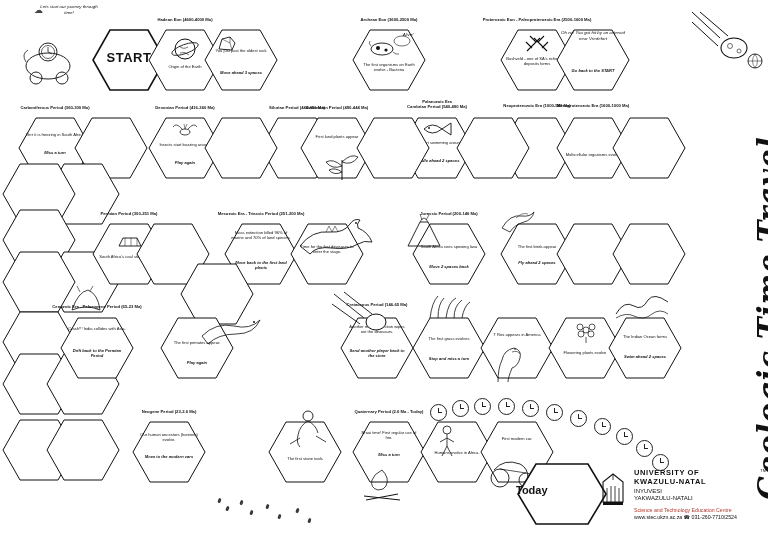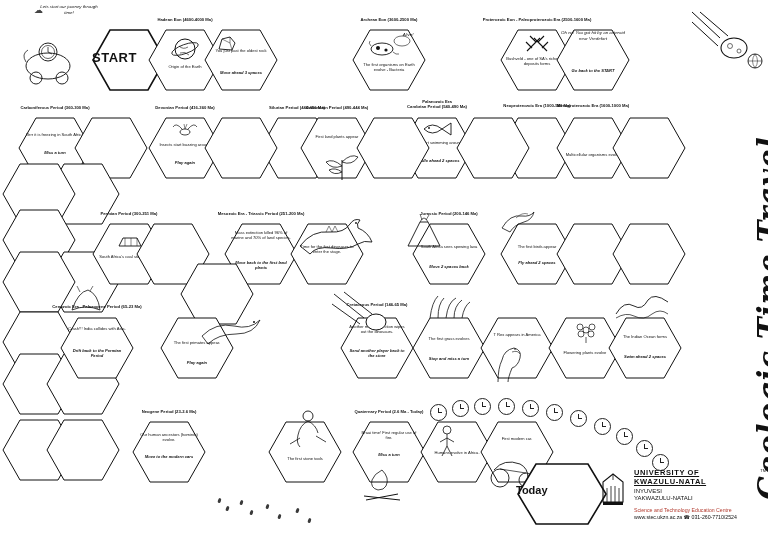--- a/index.html
+++ b/index.html
@@ -26,21 +26,21 @@
   }
   .hextext{
     position:absolute;
     left:6px;right:6px;
     top:26px;
     font-size:4.1px;
     line-height:1.3;
     text-align:center;
   }
   .start-label{
-    position:absolute;width:100%;top:22px;text-align:left;
+    position:absolute;width:100%;top:22px;text-align:center;
     font-size:13px;font-weight:bold;letter-spacing:.5px;
   }
   .today-label{
     position:absolute;width:100%;top:22px;text-align:left;
     font-size:11px;font-weight:bold;
   }
 
   
   #sidetitle{
     position:absolute;right:-2px;top:0;height:541px;width:70px;
@@ -55,21 +55,21 @@
     font-weight:bold;
     font-style:italic;
     white-space:nowrap;
     letter-spacing:1px;
   }
 
   
   #footer{
     position:absolute;left:598px;top:468px;width:168px;
   }
-  .uni-name{font-size:7.5px;font-weight:bold;letter-spacing:.6px;line-height:1.25;text-decoration:underline;}
+  .uni-name{font-size:7.5px;font-weight:bold;letter-spacing:.6px;line-height:1.25;}
   .uni-zulu{font-size:6px;line-height:1.2;}
   .uni-sub{font-size:5.2px;line-height:1.35;margin-top:3px;}
   .uni-contact{font-size:5.2px;line-height:1.35;}
   .logo-mark{
     position:absolute;left:-1px;top:4px;width:32px;height:34px;
   }
 
   
   .bubble{
     position:absolute;

